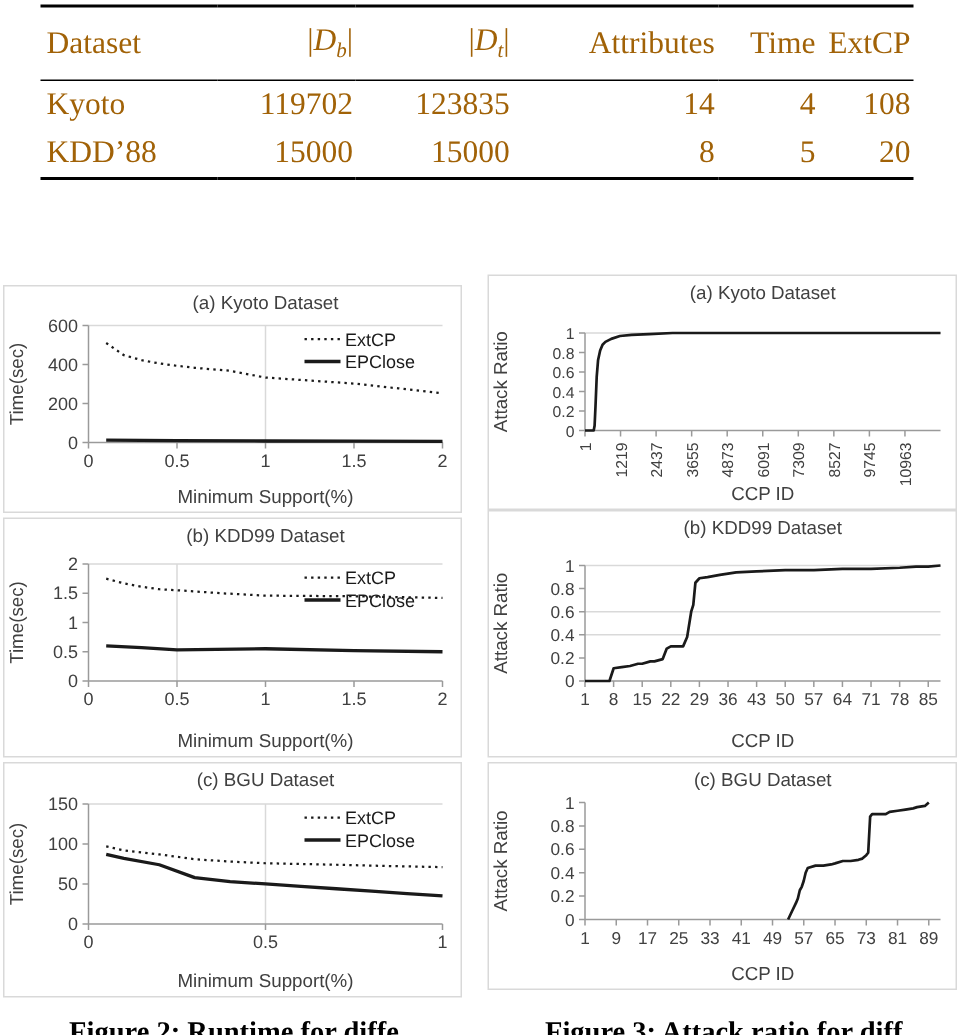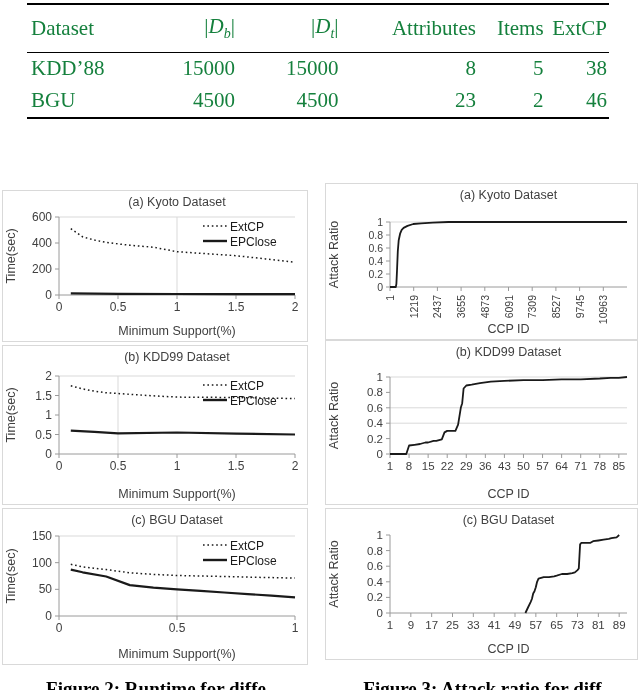--- a/index.html
+++ b/index.html
@@ -1,21 +1,21 @@
 <!DOCTYPE html>
 <html><head>
 <meta charset="utf-8">
 <style>
   html,body{margin:0;padding:0;}
   #page{position:relative;width:640px;height:690px;background:#ffffff;overflow:hidden;
         font-family:"Liberation Serif", serif;}
   
   #dataset-table{position:absolute;left:27px;top:3px;width:582px;border-collapse:collapse;
                  border-top:2px solid #000;border-bottom:2px solid #000;
-                 font-size:21px;color:#15803d;}
+                 font-size:21px;color:#a16207;}
   #dataset-table thead th{font-weight:400;padding:9px 2px 10px 2px;border-bottom:1.5px solid #000;}
   #dataset-table td{padding:3px 2px 4px 2px;}
   #dataset-table .col-ds{text-align:left;width:118px;padding-left:4px;}
   #dataset-table .col-c{text-align:right;}
   #dataset-table .w-db{width:92px;} #dataset-table .w-dt{width:106px;}
   #dataset-table .w-attr{width:140px;margin-top:31px;} #dataset-table .w-bins{width:66px;} #dataset-table .w-items{width:60px;}
   #dataset-table i{font-style:italic;}
   #dataset-table sub{font-style:italic;font-size:14px;}
   
   .panel{position:absolute;background:#fff;border:1px solid #d9d9d9;box-sizing:border-box;}
@@ -37,40 +37,40 @@
 <body>
 <div id="page">
 
 <table id="dataset-table">
   <thead>
     <tr>
       <th class="col-ds">Dataset</th>
       <th class="col-c w-db"><span>|</span><i>D</i><sub>b</sub><span>|</span></th>
       <th class="col-c w-dt"><span>|</span><i>D</i><sub>t</sub><span>|</span></th>
       <th class="col-c w-attr">Attributes</th>
-      <th class="col-c w-bins">Items</th>
+      <th class="col-c w-bins">Time</th>
       <th class="col-c w-items">ExtCP</th>
     </tr>
   </thead>
   <tbody>
+    <tr>
+      <td class="col-ds">Kyoto</td>
+      <td class="col-c">119702</td>
+      <td class="col-c">123835</td>
+      <td class="col-c">14</td>
+      <td class="col-c">4</td>
+      <td class="col-c">108</td>
+    </tr>
     <tr>
       <td class="col-ds">KDD’88</td>
       <td class="col-c">15000</td>
       <td class="col-c">15000</td>
       <td class="col-c">8</td>
       <td class="col-c">5</td>
-      <td class="col-c">38</td>
-    </tr>
-    <tr>
-      <td class="col-ds">BGU</td>
-      <td class="col-c">4500</td>
-      <td class="col-c">4500</td>
-      <td class="col-c">23</td>
-      <td class="col-c">2</td>
-      <td class="col-c">46</td>
+      <td class="col-c">20</td>
     </tr>
   </tbody>
 </table>
 
 <div id="panel-0" class="panel">
       <svg width="304" height="150" viewBox="0 0 304 150">
         <g>
           <line x1="56" x2="292" y1="26" y2="26" stroke="#d9d9d9" stroke-width="1"></line>
           <line x1="174" x2="174" y1="26" y2="104" stroke="#d9d9d9" stroke-width="1"></line>
         </g>

